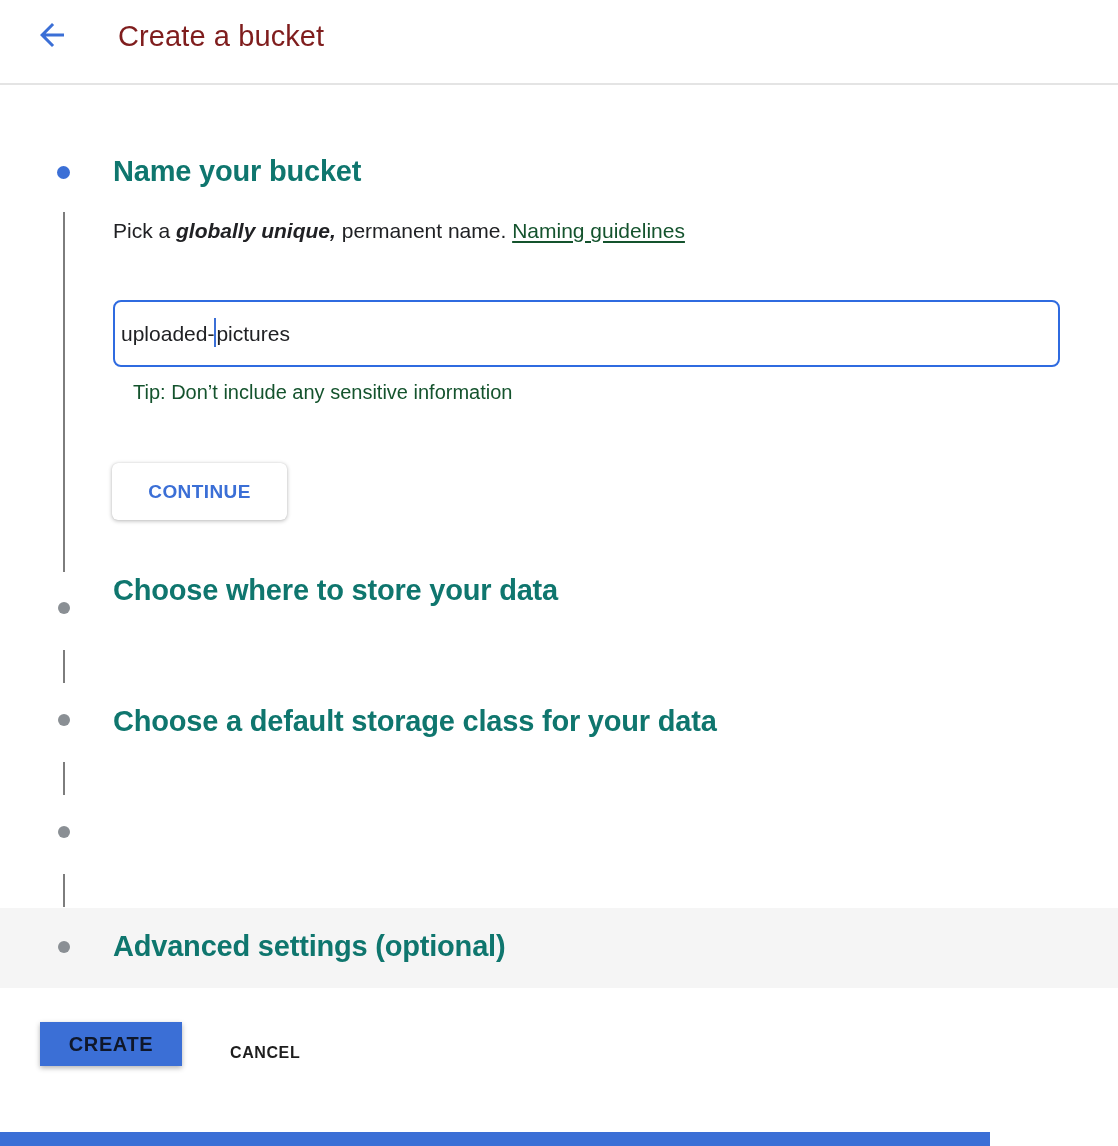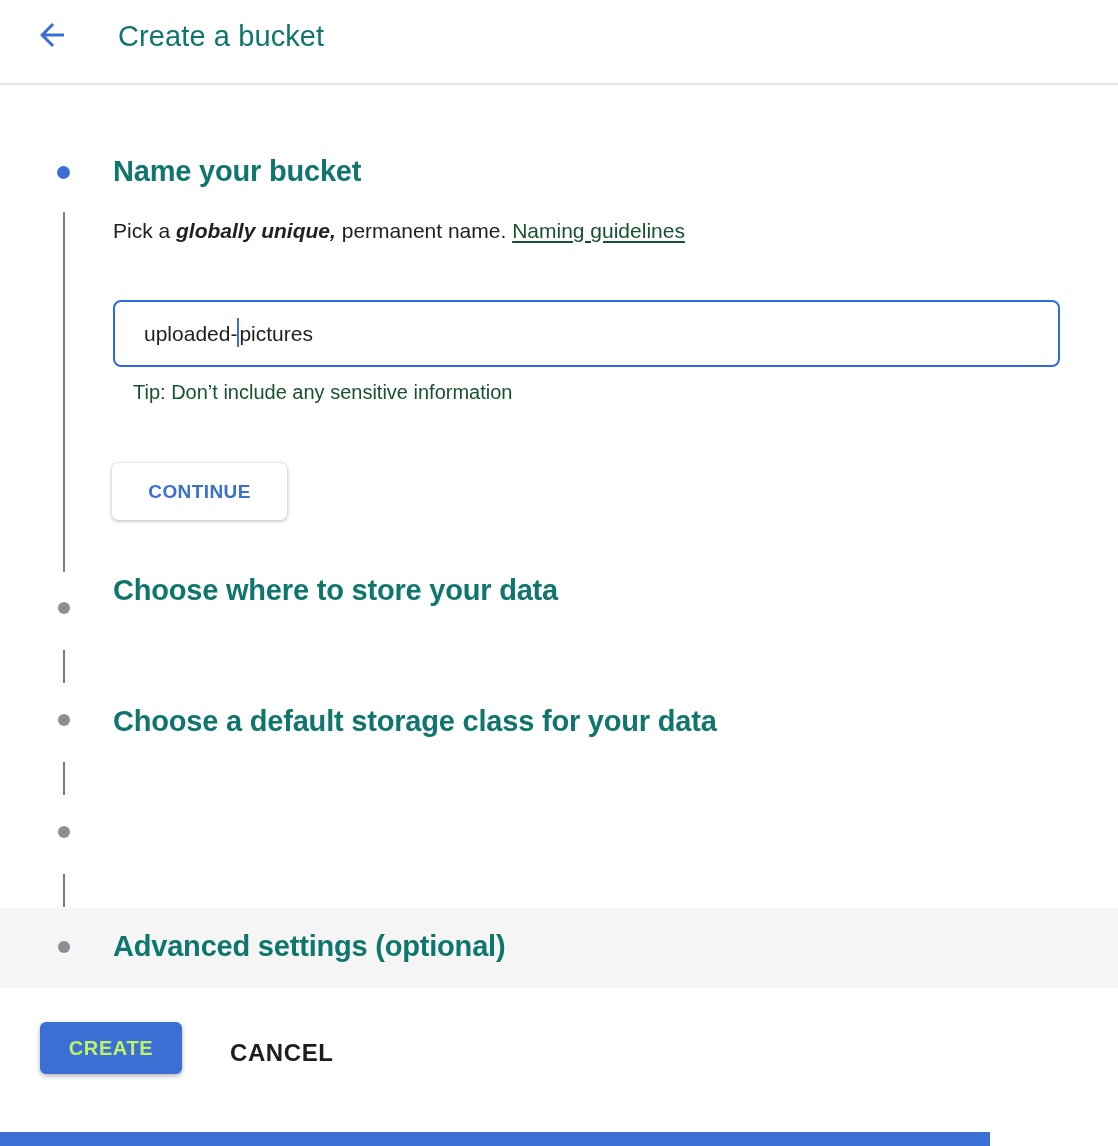--- a/index.html
+++ b/index.html
@@ -32,21 +32,21 @@
     width: 44px; height: 44px;
     display: flex; align-items: center; justify-content: center;
     background: transparent; border: none; cursor: pointer;
   }
   .page-title {
     position: absolute;
     left: 118px; top: 20px;
     font-size: 29px;
     font-weight: 400;
     letter-spacing: 0.1px;
-    color: #0f766e;
+    color: #7f1d1d;
     white-space: nowrap;
   }
 
   
   .dot {
     position: absolute;
     left: 57px;
     width: 13px; height: 13px;
     border-radius: 50%;
   }
@@ -87,21 +87,21 @@
 
   .bucket-input {
     position: absolute;
     left: 113px; top: 300px;
     width: 947px; height: 67px;
     border: 2px solid #2f6be0;
     border-radius: 8px;
     background: #ffffff;
     display: flex;
     align-items: center;
-    padding-left: 29px;
+    padding-left: 6px;
     font-size: 21px;
     color: #202124;
     cursor: text;
   }
   .caret {
     display: inline-block;
     width: 2px; height: 29px;
     background: #3b6fd6;
     vertical-align: middle;
     margin-top: -3px;
@@ -135,40 +135,40 @@
     position: absolute;
     left: 0; top: 908px;
     width: 1118px; height: 80px;
     background: #f5f5f5;
   }
 
   
   .create-btn {
     position: absolute;
     left: 40px; top: 1022px;
-    width: 142px; height: 52px;
+    width: 142px; height: 44px;
     background: #3b6fd6;
     border: none;
-    border-radius: 6px;
+    border-radius: 0;
     box-shadow: 0 2px 5px rgba(0,0,0,0.3);
-    color: #bef264;
+    color: #0f172a;
     font-size: 20px;
     font-weight: 700;
     letter-spacing: 0.6px;
     font-family: "Liberation Sans", "DejaVu Sans", sans-serif;
     cursor: pointer;
   }
   .cancel-btn {
     position: absolute;
     left: 230px; top: 1035px;
     height: 36px;
     background: transparent;
     border: none;
     color: #1d1d1d;
-    font-size: 24px;
+    font-size: 16px;
     font-weight: 700;
     letter-spacing: 0.6px;
     font-family: "Liberation Sans", "DejaVu Sans", sans-serif;
     cursor: pointer;
   }
 
   .bottom-bar {
     position: absolute;
     left: 0; top: 1132px;
     width: 990px; height: 14px;

